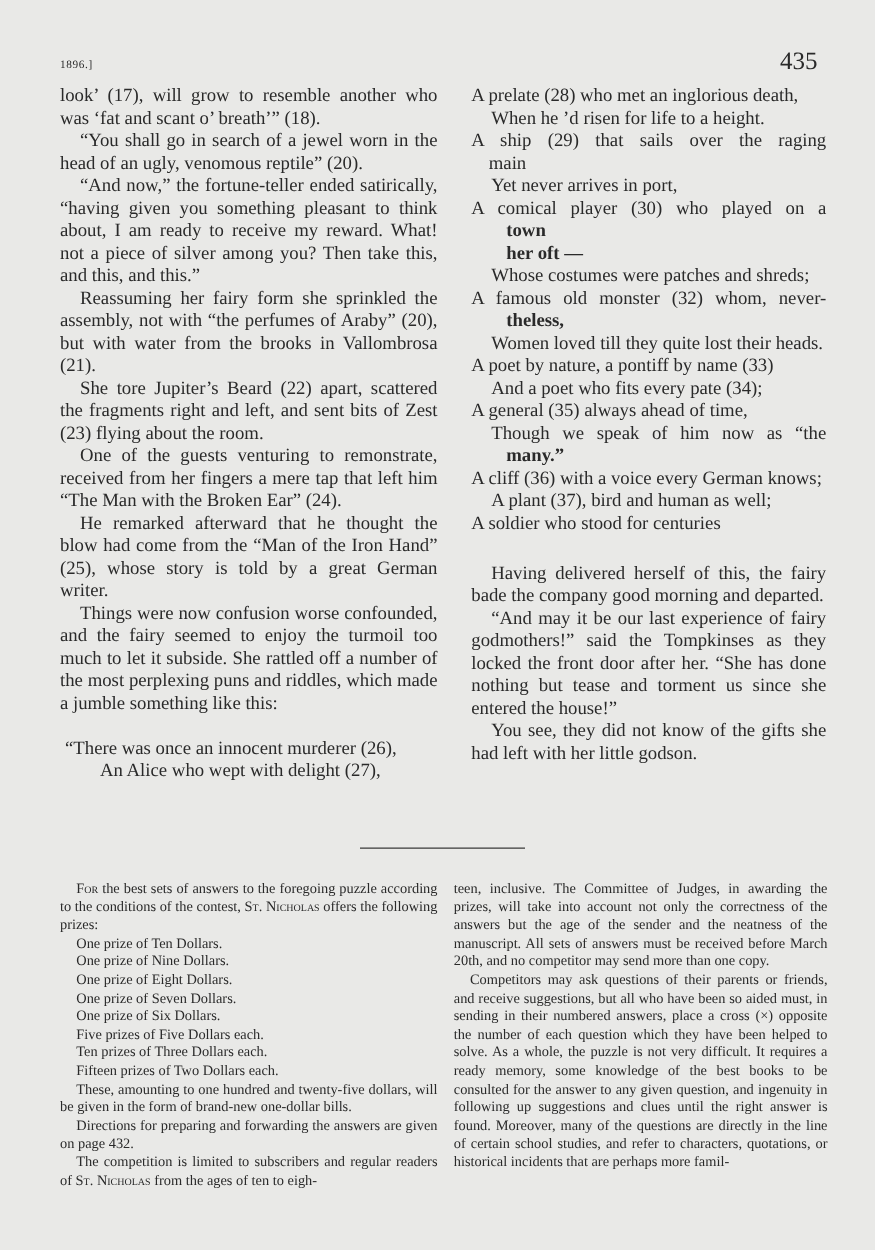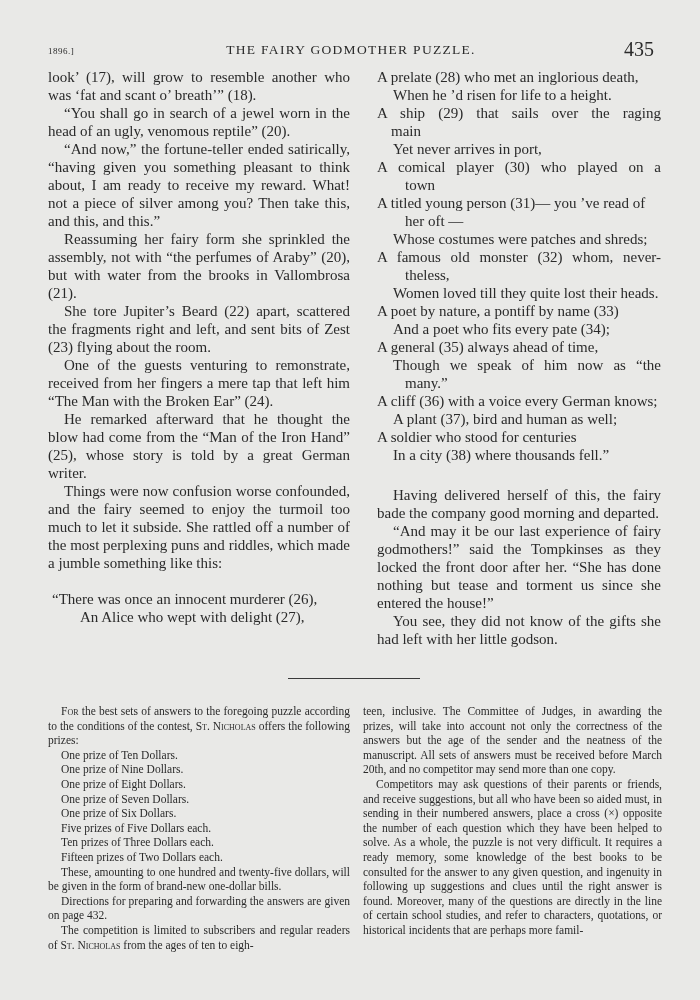--- a/index.html
+++ b/index.html
@@ -13,41 +13,40 @@
   .hdr-num { position:absolute; right:0; top:-2px; font-size:20px; }
 
   .col { position:absolute; font-size:15px; line-height:18px; }
   .col p { margin:0; text-align:justify; }
   .col p.ind { text-indent:16px; }
   .left-col { left:48px; top:68px; width:302px; }
   .right-col { left:377px; top:68px; width:284px; }
   .verse-line { margin:0; white-space:nowrap; }
   .v0 { padding-left:0; }
   .v1 { padding-left:16px; }
-  .v2 { padding-left:28px; }
+  .v2 { padding-left:28px;font-weight:bold; }
   .verse-just { display:block; text-align:justify; text-align-last:justify; white-space:normal; }
   .gap { height:18px; }
   .poem-start { margin-top:18px; }
 
   .rule { position:absolute; left:288px; top:678px; width:132px; height:1px; background:#3a3a3a; }
 
   .small { position:absolute; font-size:11.5px; line-height:14.6px; }
   .small p { margin:0; text-align:justify; }
   .small p.ind { text-indent:13px; }
   .small .li { padding-left:13px; }
   .sc { font-variant:small-caps; }
   .sl { left:48px; top:704px; width:302px; }
   .sr { left:363px; top:704px; width:299px; }
 </style>
 </head>
 <body>
 
 <div class="header">
   <span class="hdr-left">1896.]</span>
-  <span class="hdr-title">THE FAIRY GODMOTHER PUZZLE.</span>
   <span class="hdr-num">435</span>
 </div>
 
 <div class="col left-col">
   <p>look’ (17), will grow to resemble another who was ‘fat and scant o’ breath’” (18).</p>
   <p class="ind">“You shall go in search of a jewel worn in the head of an ugly, venomous reptile” (20).</p>
   <p class="ind">“And now,” the fortune-teller ended satirically, “having given you something pleasant to think about, I am ready to receive my reward. What! not a piece of silver among you? Then take this, and this, and this.”</p>
   <p class="ind">Reassuming her fairy form she sprinkled the assembly, not with “the perfumes of Araby” (20), but with water from the brooks in Vallombrosa (21).</p>
   <p class="ind">She tore Jupiter’s Beard (22) apart, scattered the fragments right and left, and sent bits of Zest (23) flying about the room.</p>
   <p class="ind">One of the guests venturing to remonstrate, received from her fingers a mere tap that left him “The Man with the Broken Ear” (24).</p>
@@ -65,39 +64,37 @@
     <p class="verse-line v1">When he ’d risen for life to a height.</p>
     <p class="verse-line v0">
         <span class="verse-just">A ship (29) that sails over the raging</span>
       </p>
     <p class="verse-line v1" style="padding-left:14px">main</p>
     <p class="verse-line v1">Yet never arrives in port,</p>
     <p class="verse-line v0">
         <span class="verse-just">A comical player (30) who played on a</span>
       </p>
     <p class="verse-line v2">town</p>
-    <p class="verse-line v0">A titled young person (31)— you ’ve read of</p>
     <p class="verse-line v2">her oft —</p>
     <p class="verse-line v1">Whose costumes were patches and shreds;</p>
     <p class="verse-line v0">
         <span class="verse-just">A famous old monster (32) whom, never-</span>
       </p>
     <p class="verse-line v2">theless,</p>
     <p class="verse-line v1">Women loved till they quite lost their heads.</p>
     <p class="verse-line v0">A poet by nature, a pontiff by name (33)</p>
     <p class="verse-line v1">And a poet who fits every pate (34);</p>
     <p class="verse-line v0">A general (35) always ahead of time,</p>
     <p class="verse-line v1">
         <span class="verse-just">Though we speak of him now as “the</span>
       </p>
     <p class="verse-line v2">many.”</p>
     <p class="verse-line v0">A cliff (36) with a voice every German knows;</p>
     <p class="verse-line v1">A plant (37), bird and human as well;</p>
     <p class="verse-line v0">A soldier who stood for centuries</p>
-    <p class="verse-line v1">In a city (38) where thousands fell.”</p>
   </div>
   <div class="gap"></div>
   <p class="ind" style="margin-top:4px">Having delivered herself of this, the fairy bade the company good morning and departed.</p>
   <p class="ind">“And may it be our last experience of fairy godmothers!” said the Tompkinses as they locked the front door after her. “She has done nothing but tease and torment us since she entered the house!”</p>
   <p class="ind">You see, they did not know of the gifts she had left with her little godson.</p>
 </div>
 
 <div class="rule"></div>
 
 <div class="small sl">

